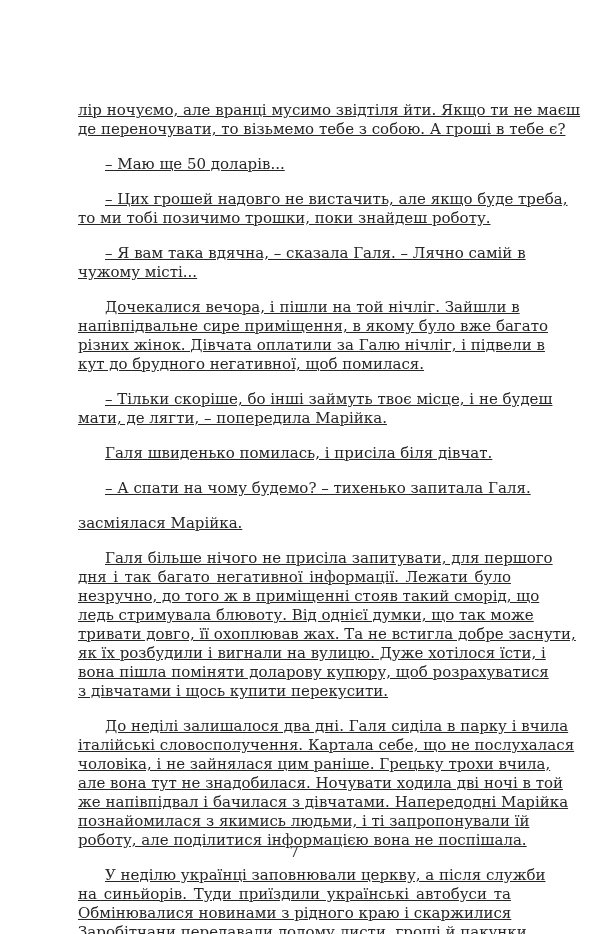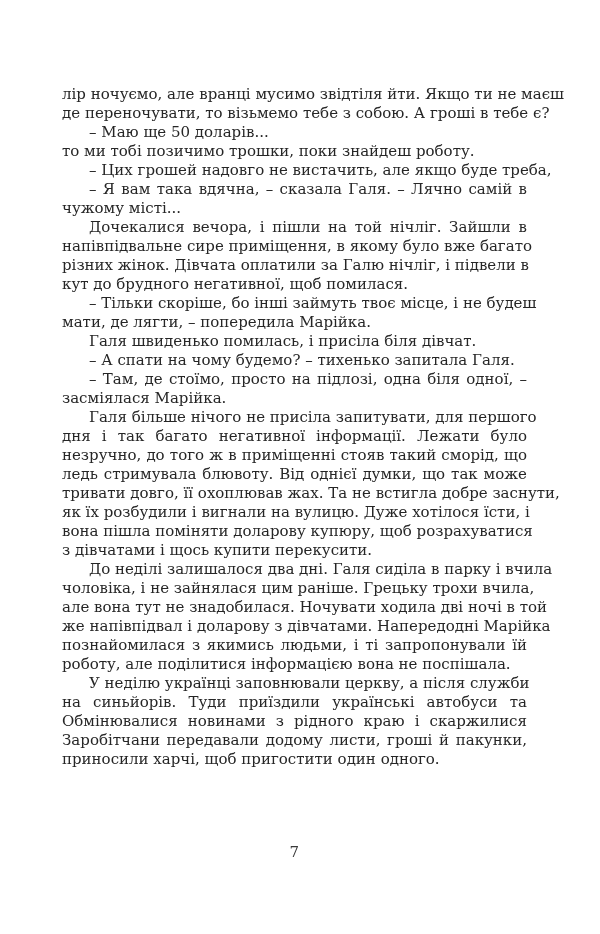--- a/index.html
+++ b/index.html
@@ -25,22 +25,23 @@
   .text-block {
     position: absolute;
     left: 62px;
     top: 85px;
     width: 465px;
     color: #262626;
     font-size: 15px;
     line-height: 19px;
   }
   .paragraph {
-    margin: 0;
+    margin: 16px;
     padding: 0;
+    text-decoration: underline;
   }
   .line {
     height: 19px;
     text-align: justify;
     text-align-last: justify;
     white-space: nowrap;
     overflow: visible;
   }
   .line.last {
     text-align: right;
@@ -66,22 +67,22 @@
 <div class="book-page">
   <div class="text-block" id="text-block">
       <div class="paragraph">
         <div class="line">лір ночуємо, але вранці мусимо звідтіля йти. Якщо ти не маєш</div>
         <div class="line last">де переночувати, то візьмемо тебе з собою. А гроші в тебе є?</div>
       </div>
       <div class="paragraph">
         <div class="line last indent">– Маю ще 50 доларів...</div>
       </div>
       <div class="paragraph">
+        <div class="line indent">– Цих грошей надовго не вистачить, але якщо буде треба,</div>
         <div class="line last">то ми тобі позичимо трошки, поки знайдеш роботу.</div>
-        <div class="line indent">– Цих грошей надовго не вистачить, але якщо буде треба,</div>
       </div>
       <div class="paragraph">
         <div class="line indent">– Я вам така вдячна, – сказала Галя. – Лячно самій в</div>
         <div class="line last">чужому місті...</div>
       </div>
       <div class="paragraph">
         <div class="line indent">Дочекалися вечора, і пішли на той нічліг. Зайшли в</div>
         <div class="line">напівпідвальне сире приміщення, в якому було вже багато</div>
         <div class="line">різних жінок. Дівчата оплатили за Галю нічліг, і підвели в</div>
         <div class="line last">кут до брудного негативної, щоб помилася.</div>
@@ -90,38 +91,38 @@
         <div class="line indent">– Тільки скоріше, бо інші займуть твоє місце, і не будеш</div>
         <div class="line last">мати, де лягти, – попередила Марійка.</div>
       </div>
       <div class="paragraph">
         <div class="line last indent">Галя швиденько помилась, і присіла біля дівчат.</div>
       </div>
       <div class="paragraph">
         <div class="line last indent">– А спати на чому будемо? – тихенько запитала Галя.</div>
       </div>
       <div class="paragraph">
-        <div class="line indent">– Там, де стоїмо, просто на підлозі, одна біля одної, –</div>
         <div class="line last">засміялася Марійка.</div>
       </div>
       <div class="paragraph">
         <div class="line indent">Галя більше нічого не присіла запитувати, для першого</div>
         <div class="line">дня і так багато негативної інформації. Лежати було</div>
         <div class="line">незручно, до того ж  в приміщенні стояв такий сморід, що</div>
         <div class="line">ледь стримувала блювоту. Від однієї думки, що так може</div>
         <div class="line">тривати довго, її охоплював жах. Та не встигла добре заснути,</div>
         <div class="line">як їх розбудили і вигнали на вулицю. Дуже хотілося їсти, і</div>
         <div class="line">вона пішла поміняти доларову купюру, щоб розрахуватися</div>
         <div class="line last">з дівчатами і щось купити перекусити.</div>
       </div>
       <div class="paragraph">
         <div class="line indent">До неділі залишалося два дні. Галя сиділа в парку і вчила</div>
+        <div class="line">італійські словосполучення. Картала себе, що не послухалася</div>
         <div class="line">чоловіка, і не зайнялася цим раніше. Грецьку трохи вчила,</div>
         <div class="line">але вона тут не знадобилася. Ночувати ходила дві ночі в той</div>
-        <div class="line">же напівпідвал і доларову з дівчатами. Напередодні Марійка</div>
+        <div class="line">же напівпідвал і бачилася з дівчатами. Напередодні Марійка</div>
         <div class="line">познайомилася з якимись людьми, і ті запропонували їй</div>
         <div class="line last">роботу, але поділитися інформацією вона не поспішала.</div>
       </div>
       <div class="paragraph">
         <div class="line indent">У неділю українці заповнювали церкву, а після служби</div>
         <div class="line">на синьйорів. Туди приїздили українські автобуси та</div>
         <div class="line">Обмінювалися новинами з рідного краю і скаржилися</div>
         <div class="line">Заробітчани передавали додому листи, гроші й пакунки,</div>
         <div class="line last">приносили  харчі, щоб пригостити один одного.</div>
       </div>

